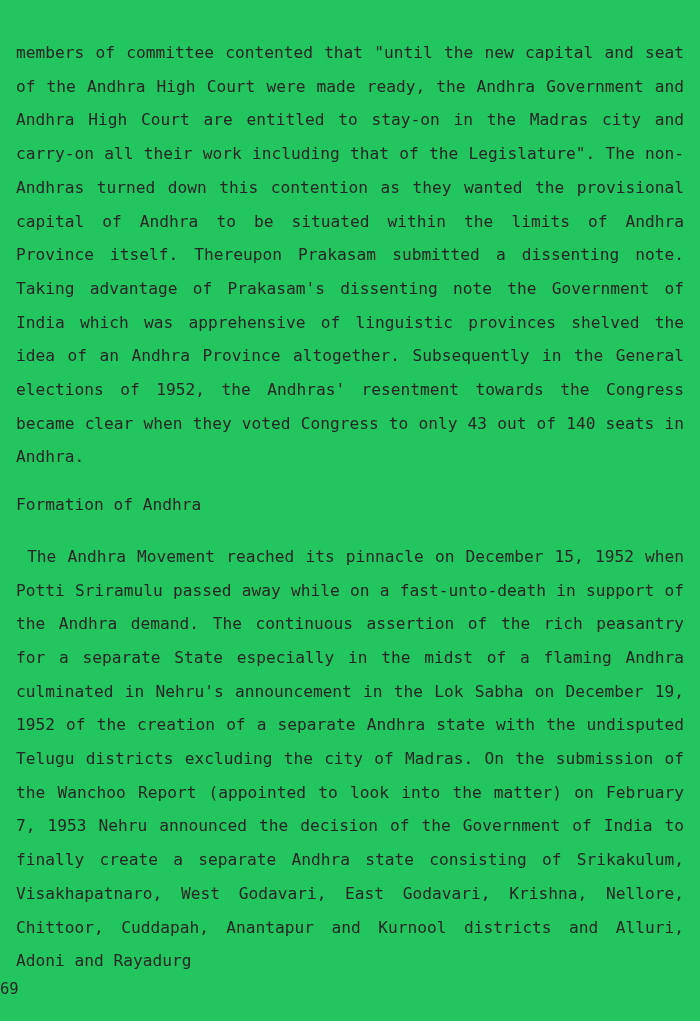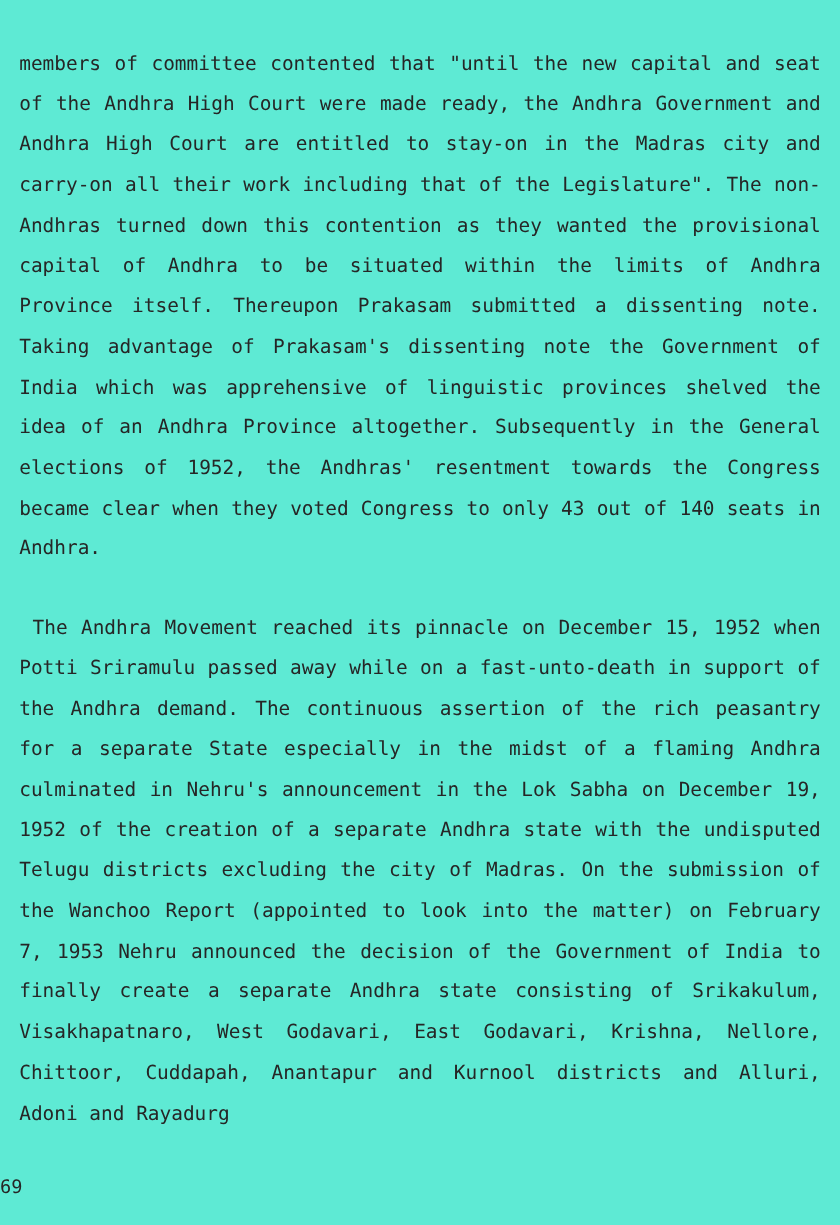--- a/index.html
+++ b/index.html
@@ -8,21 +8,21 @@
     padding: 0;
     background: #ffffff;
   }
   body {
     font-family: "DejaVu Sans Mono", "Liberation Mono", monospace;
   }
   #page {
     position: relative;
     width: 700px;
     height: 1021px;
-    background: #5eead4;
+    background: #22c55e;
     overflow: hidden;
     box-sizing: border-box;
   }
   #page-body {
     position: absolute;
     left: 16px;
     top: 36px;
     width: 668px;
   }
   .para {
@@ -66,20 +66,21 @@
 <body>
 
 <div id="page">
 
   <div id="page-body">
 
     <p class="para first-para">members of committee contented that "until the new capital and seat of the Andhra High Court were made ready, the Andhra Government and Andhra High Court are entitled to stay-on in the Madras city and carry-on all their work including that of the Legislature". The non-Andhras turned down this contention as they wanted the provisional capital of Andhra to be situated within the limits of Andhra Province itself. Thereupon Prakasam submitted a dissenting note. Taking advantage of Prakasam's dissenting note the Government of India which was apprehensive of linguistic provinces shelved the idea of an Andhra Province altogether. Subsequently in the General elections of 1952, the Andhras' resentment towards the Congress became clear when they voted Congress to only 43 out of 140 seats in Andhra.</p>
 
     <div class="gap-before-heading"></div>
 
+    <p class="heading">Formation of Andhra</p>
 
     <div class="gap-after-heading"></div>
 
     <p class="para"> The Andhra Movement reached its pinnacle on December 15, 1952 when Potti Sriramulu passed away while on a fast-unto-death in support of the Andhra demand. The continuous assertion of the rich peasantry for a separate State especially in the midst of a flaming Andhra culminated in Nehru's announcement in the Lok Sabha on December 19, 1952 of the creation of a separate Andhra state with the undisputed Telugu districts excluding the city of Madras. On the submission of the Wanchoo Report (appointed to look into the matter) on February 7, 1953 Nehru announced the decision of the Government of India to finally create a separate Andhra state consisting of Srikakulum, Visakhapatnaro, West Godavari, East Godavari, Krishna, Nellore, Chittoor, Cuddapah, Anantapur and Kurnool districts and Alluri, Adoni and Rayadurg</p>
 
   </div>
 
   <div id="page-number">69</div>
 
 </div>

